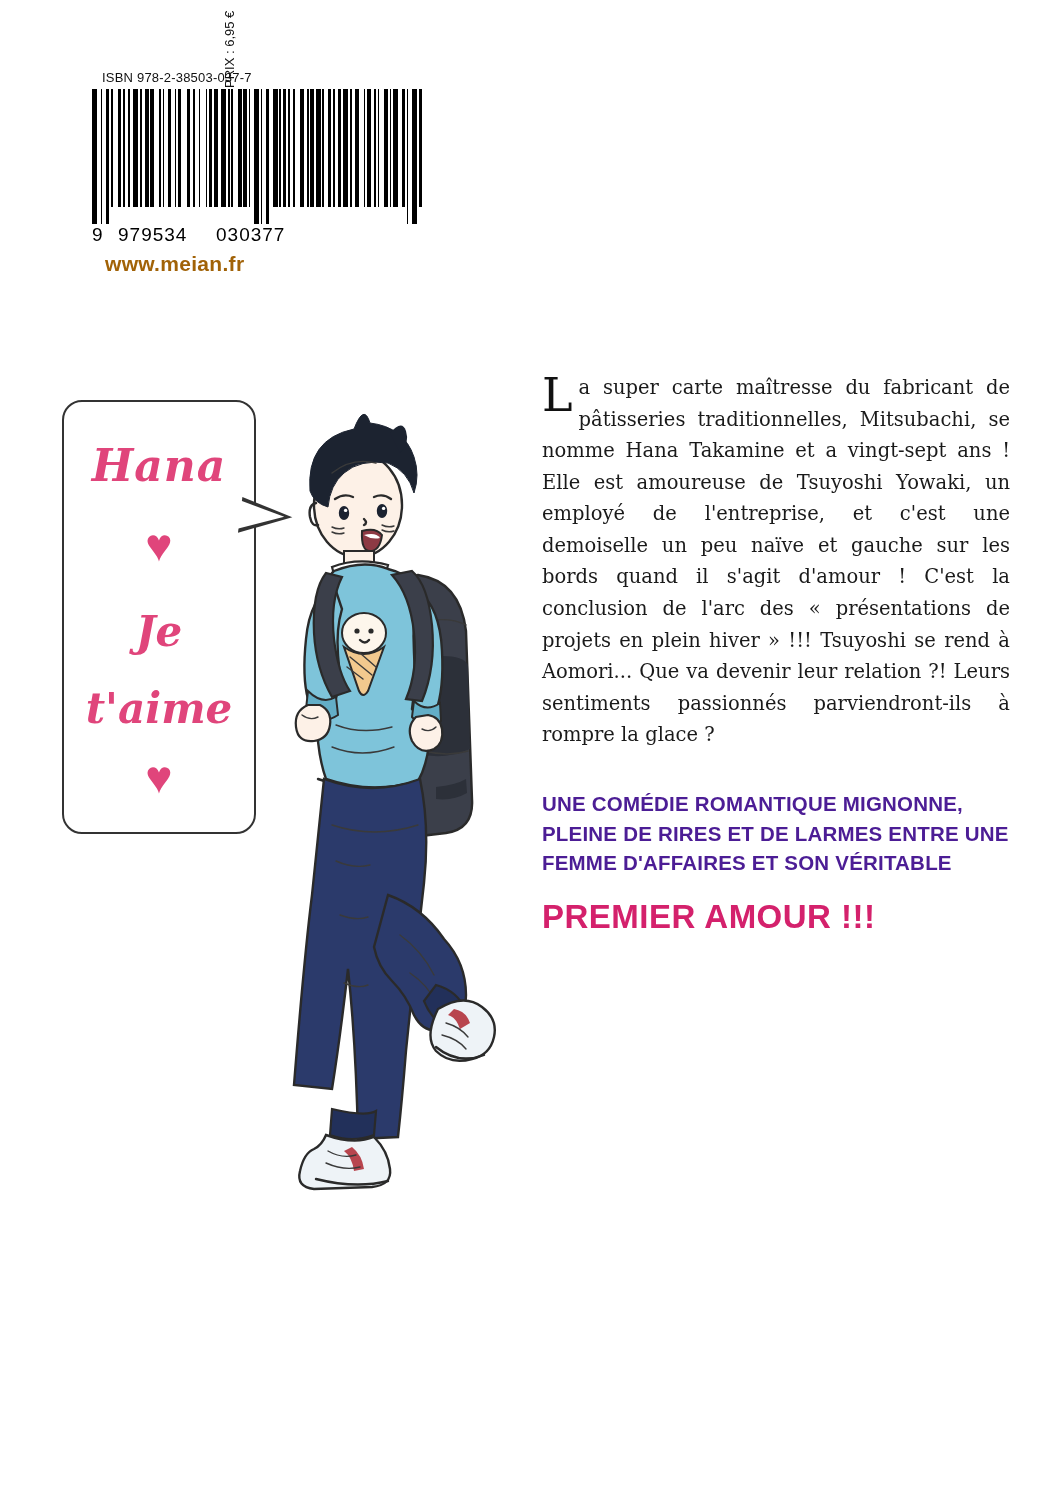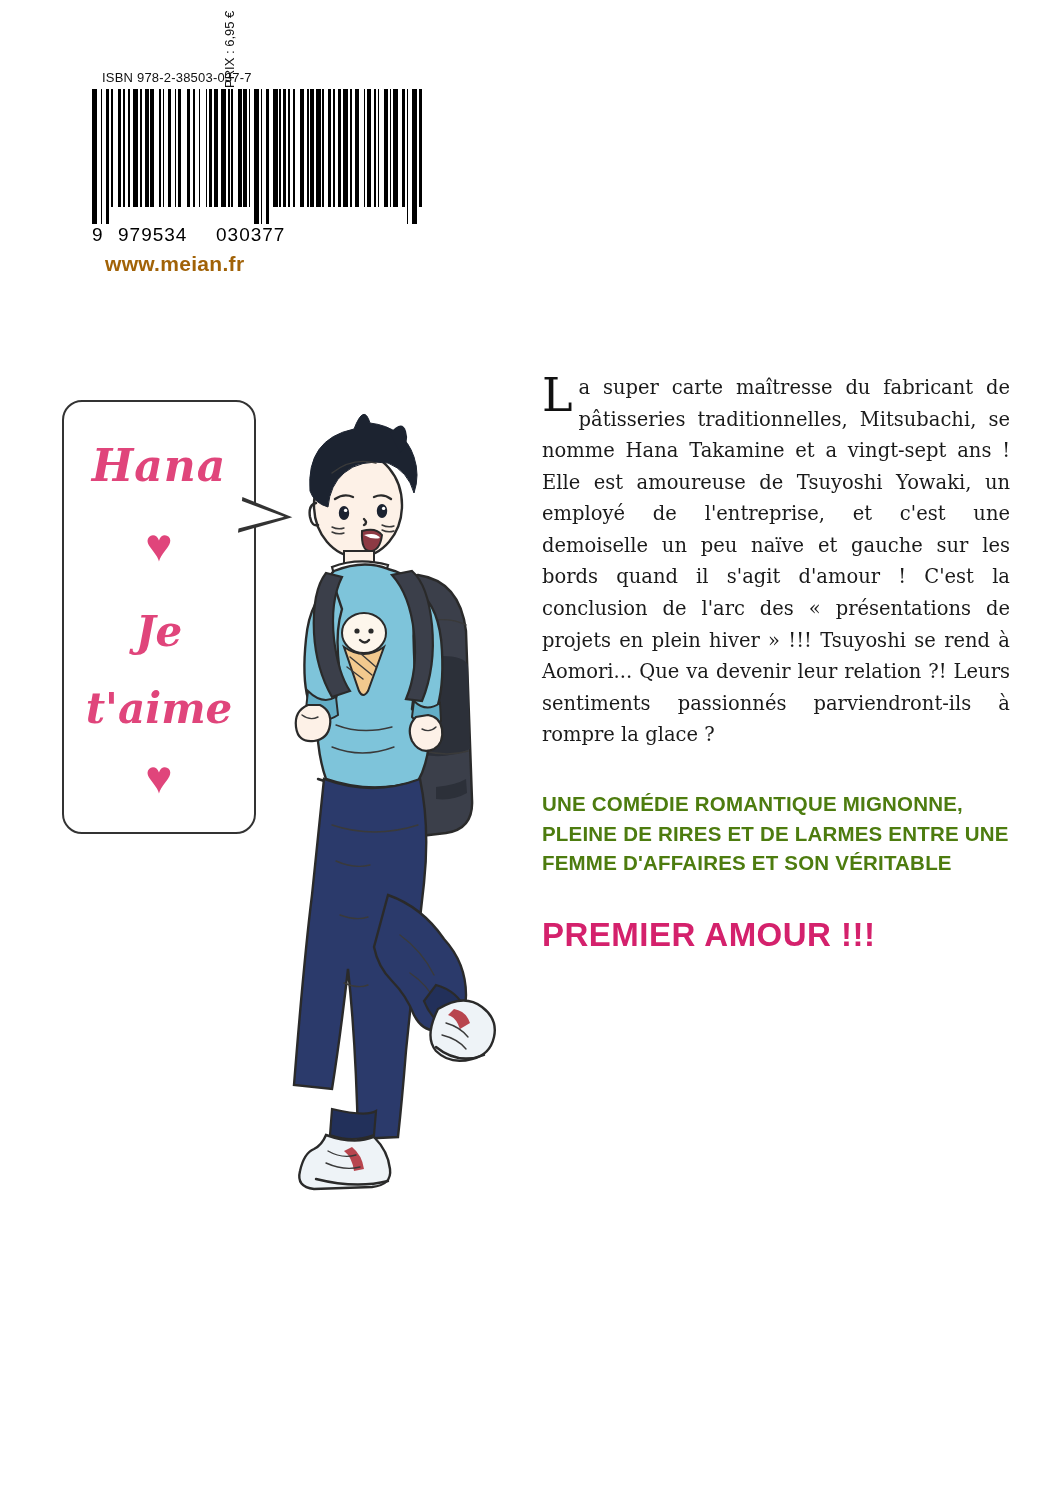--- a/index.html
+++ b/index.html
@@ -159,29 +159,29 @@
     font-size: 46px;
     line-height: 0.85;
     float: left;
     padding-right: 6px;
     padding-top: 4px;
     font-family: "DejaVu Serif", serif;
     color: #111;
   }
   #tagline {
     margin-top: 38px;
-    color: #4d7c0f;
+    color: #4c1d95;
     font-family: "Liberation Sans", sans-serif;
     font-weight: bold;
     font-size: 20.5px;
     line-height: 1.45;
     letter-spacing: 0.2px;
   }
   #tagline-final {
-    margin-top: 38px;
+    margin-top: 20px;
     color: #d4216c;
     font-family: "Liberation Sans", sans-serif;
     font-weight: bold;
     font-size: 33px;
     letter-spacing: 0.5px;
   }
 </style>
 </head>
 <body>
 

